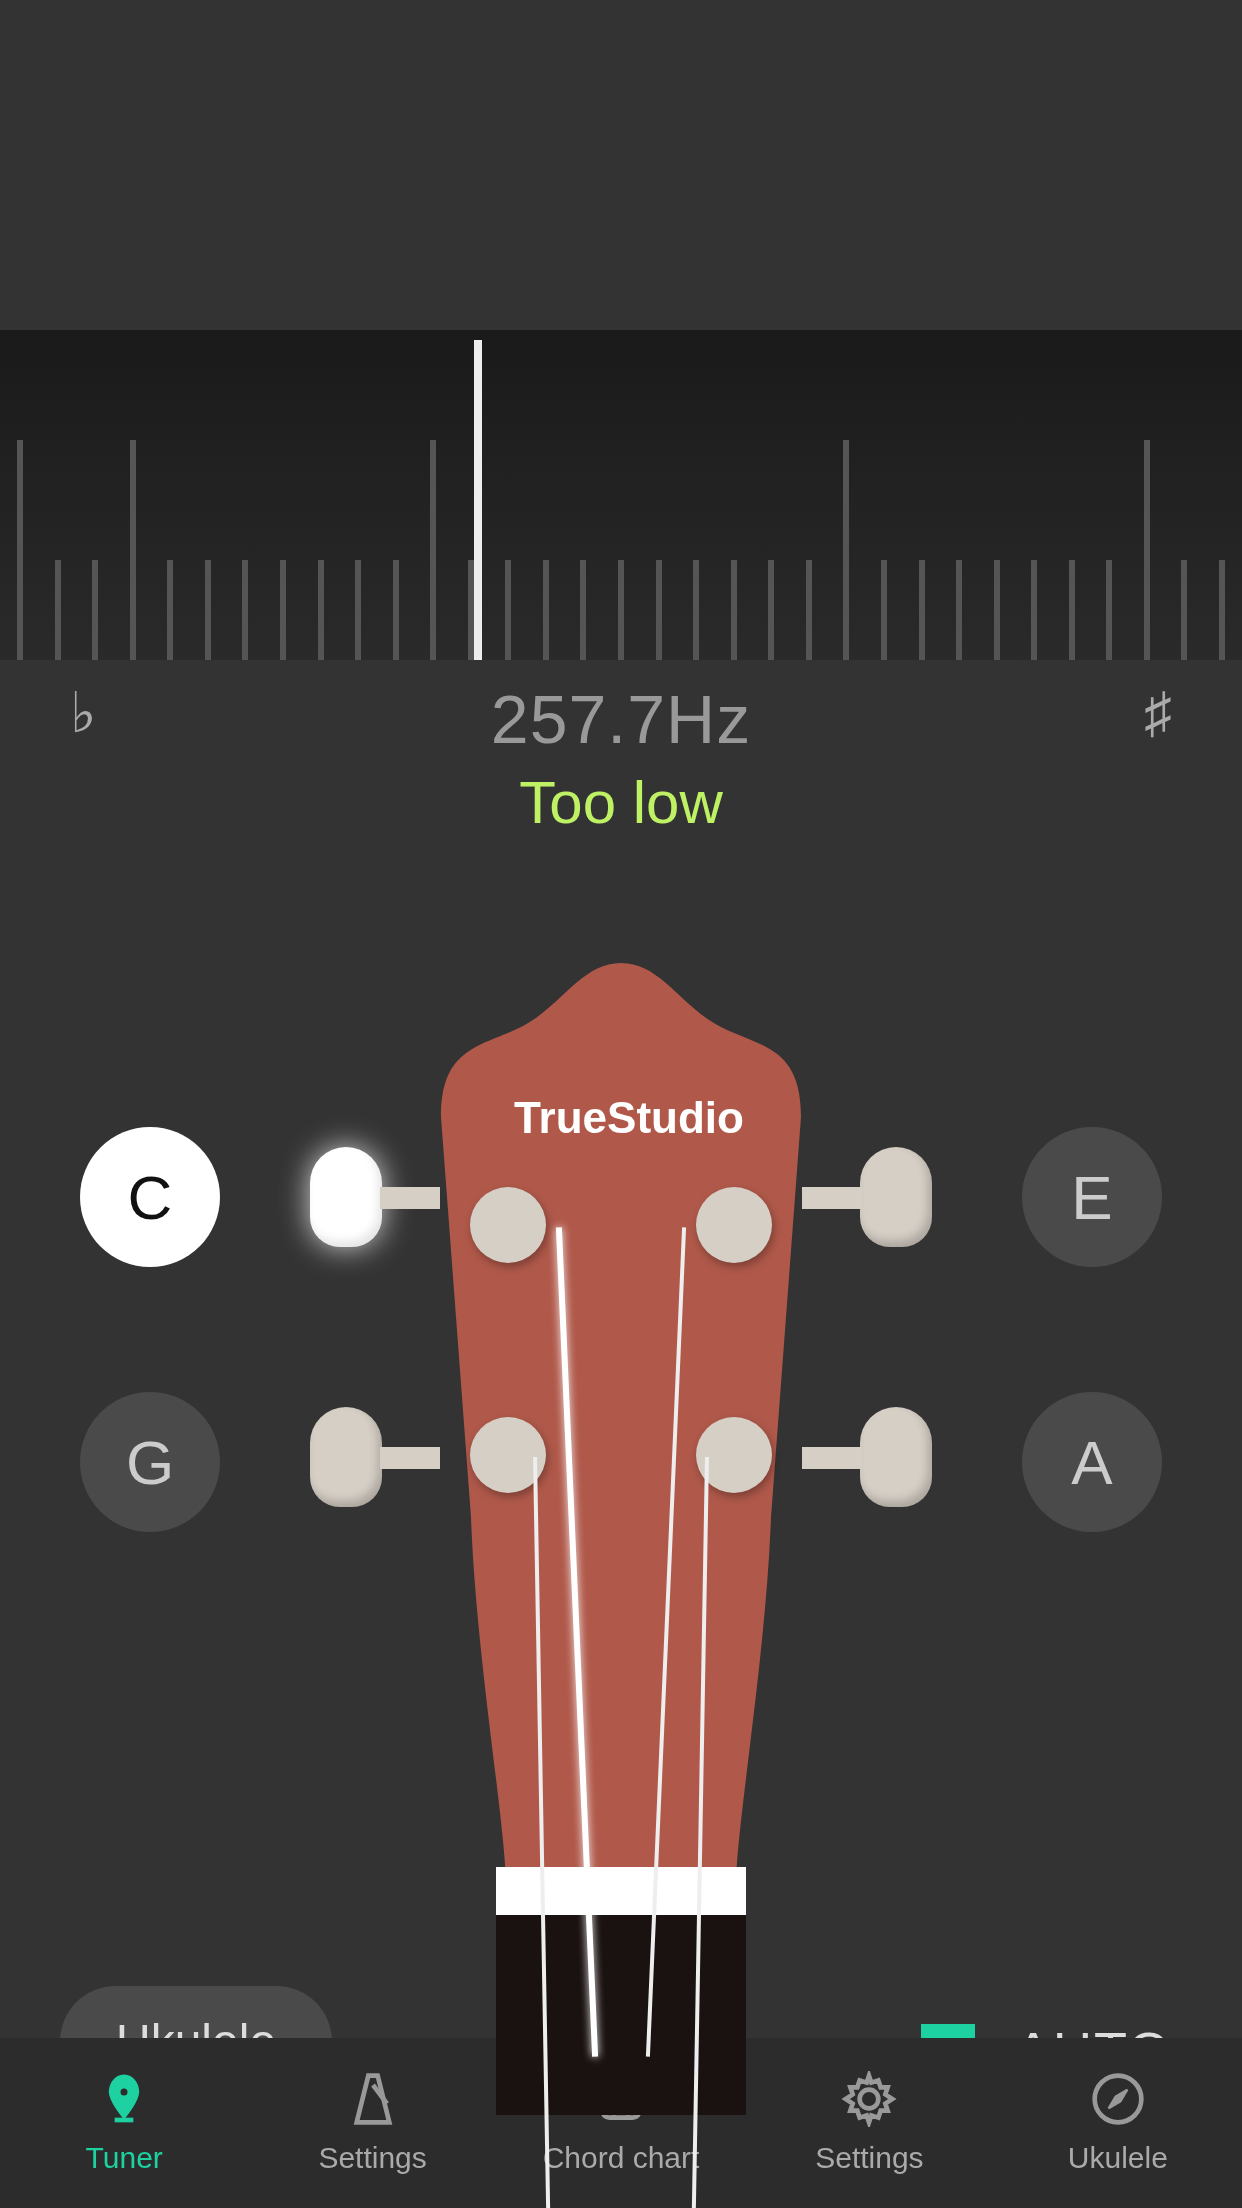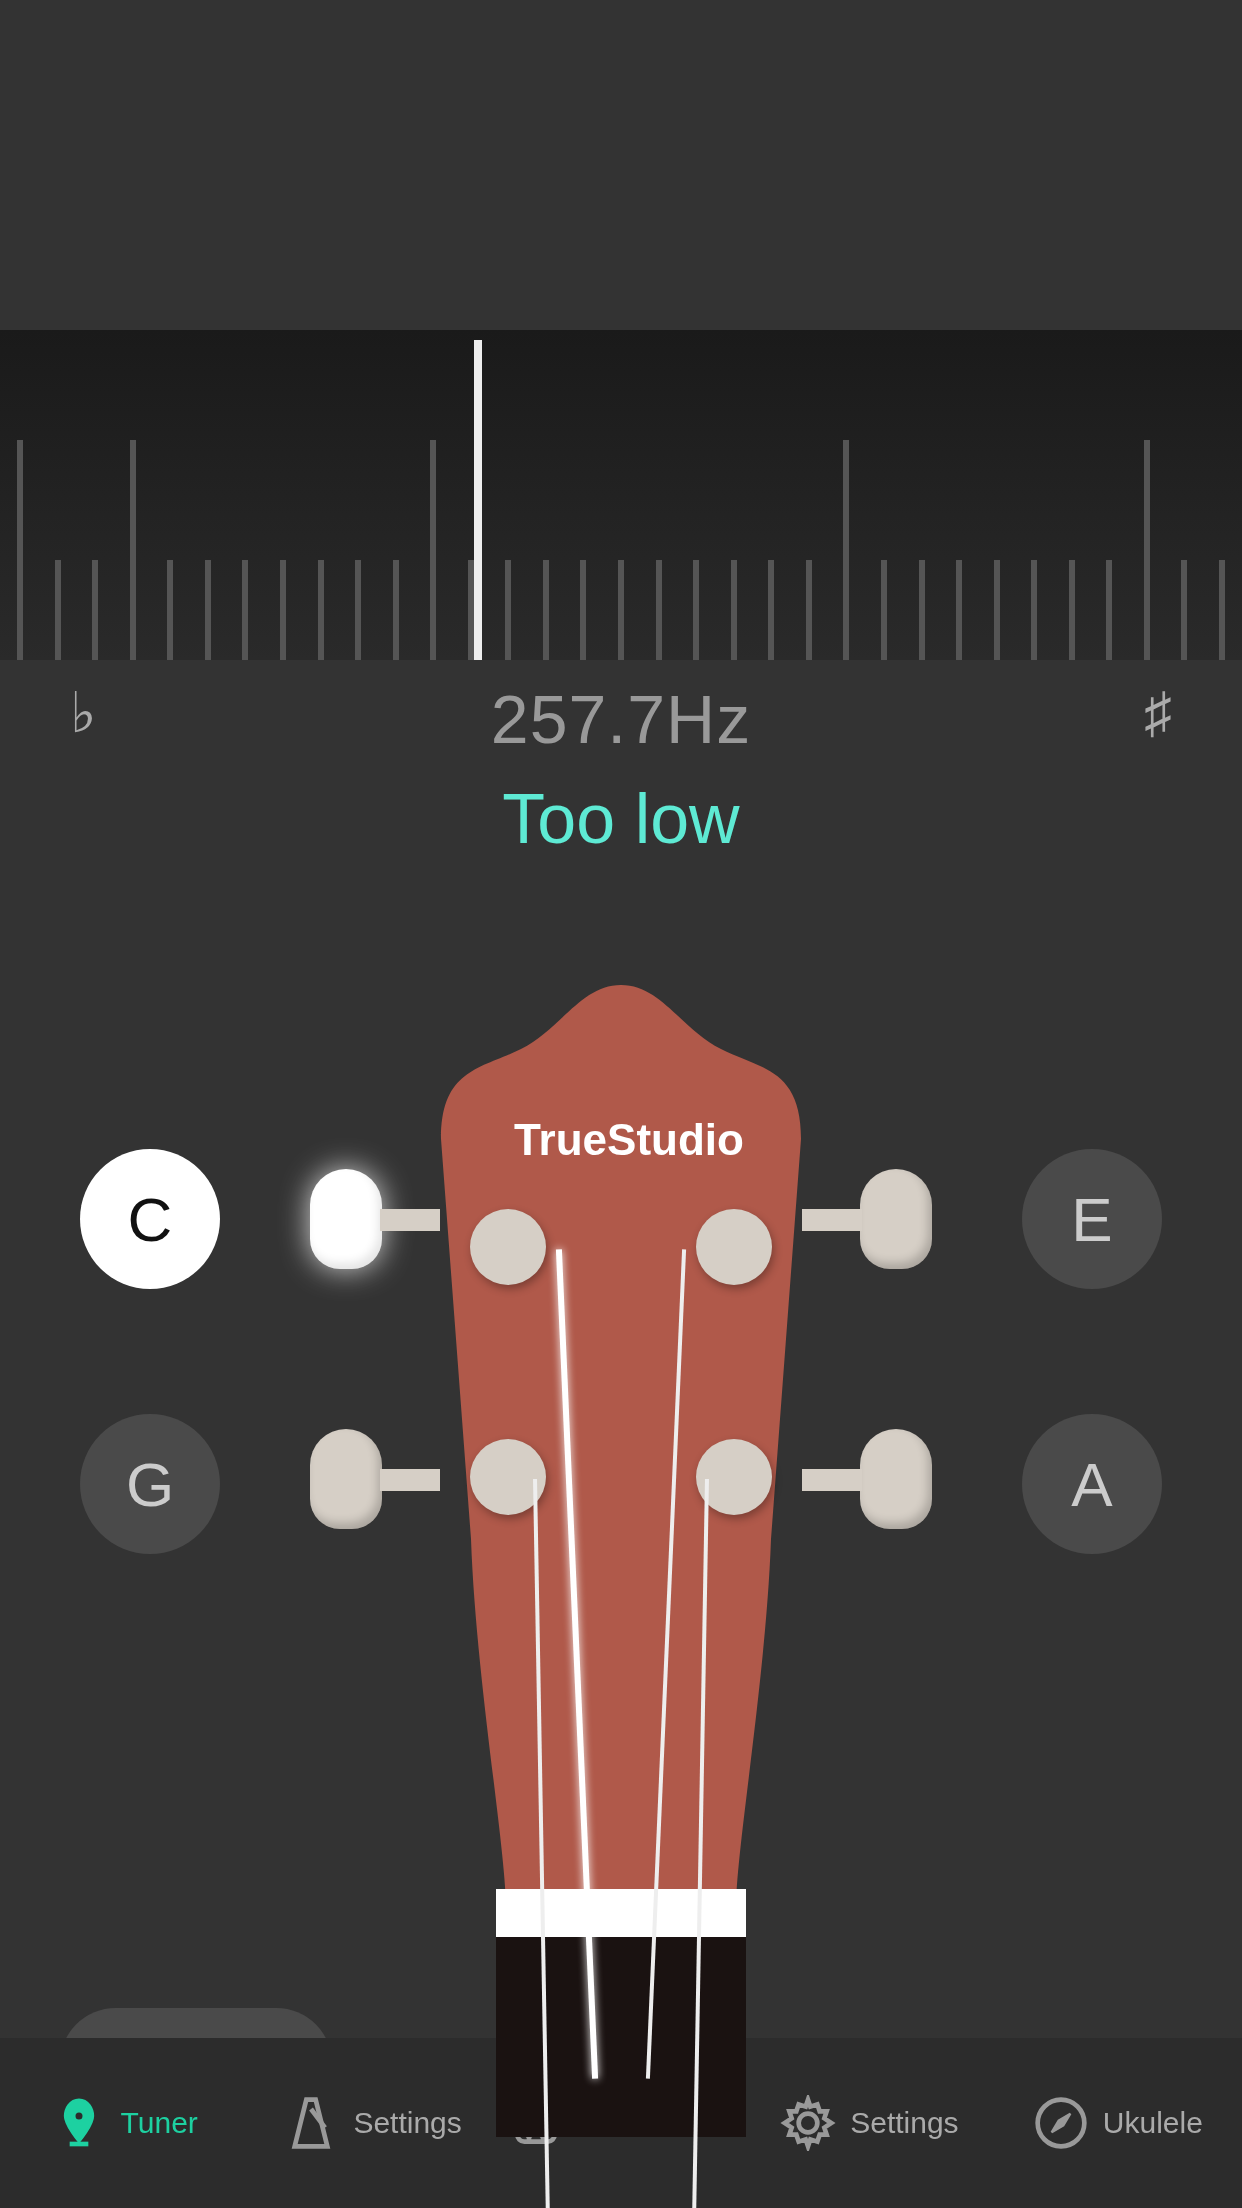--- a/index.html
+++ b/index.html
@@ -60,23 +60,23 @@
   top: 20px;
   font-size: 56px;
   color: #aaa;
 }
 .readout .freq {
   font-size: 68px;
   color: #999;
   letter-spacing: 1px;
 }
 .readout .status {
-  font-size: 70px;
-  color: #5eead4;
-  margin-top: 21px;
+  font-size: 60px;
+  color: #bef264;
+  margin-top: 10px;
 }
 
 
 .headstock-area {
   position: relative;
   height: 1180px;
   margin-top: 120px;
 }
 .headstock {
   position: absolute;
@@ -165,21 +165,21 @@
   bottom: 0;
   left: 0;
   right: 0;
   height: 170px;
   display: flex;
   background: #2c2c2c;
 }
 .nav-item {
   flex: 1;
   display: flex;
-  flex-direction: row;
+  flex-direction: column;
   align-items: center;
   justify-content: center;
   gap: 14px;
   cursor: pointer;
 }
 .nav-item .icon { width: 56px; height: 56px; }
 .nav-item .label { font-size: 30px; color: #aaa; }
 .nav-item.active .label { color: #1dd1a1; }
 .nav-item.active svg { fill: #1dd1a1; stroke: #1dd1a1; }
 .nav-item svg { fill: #999; stroke: #999; }

